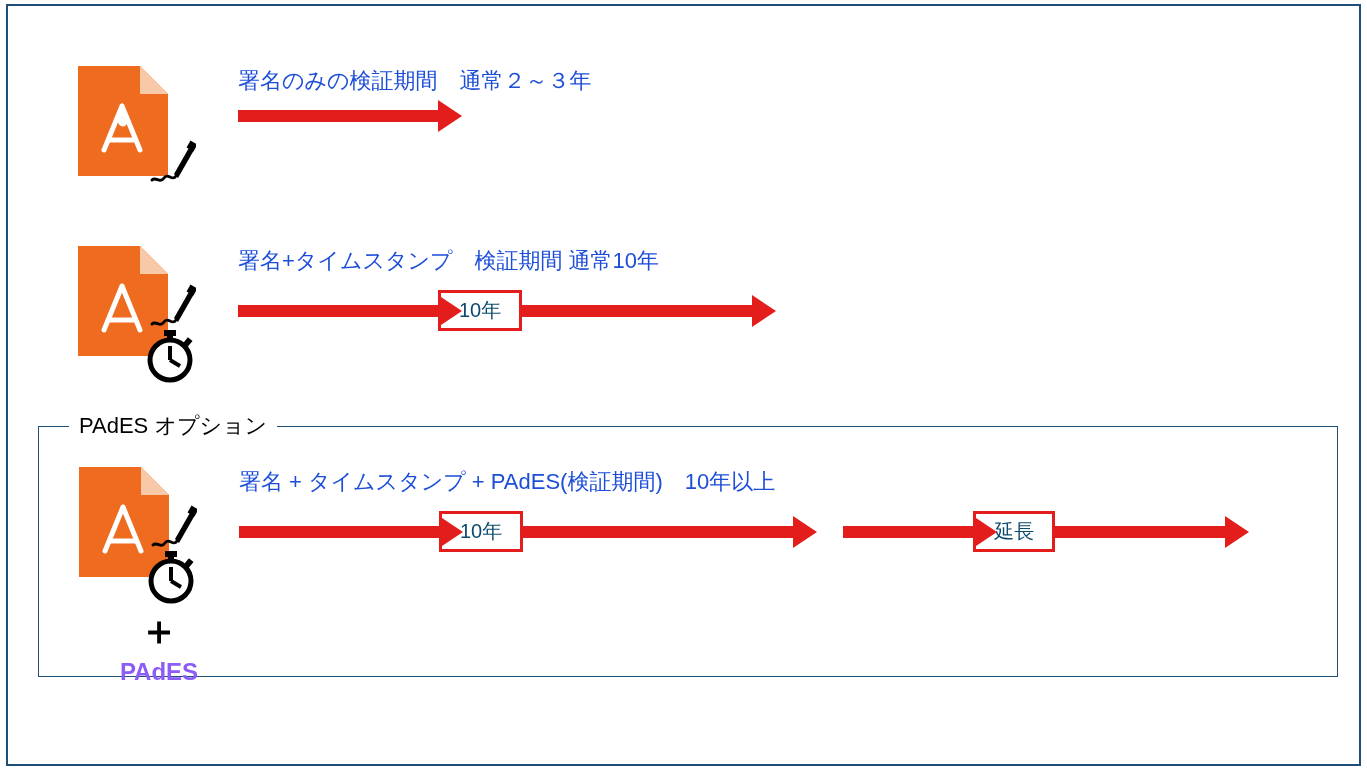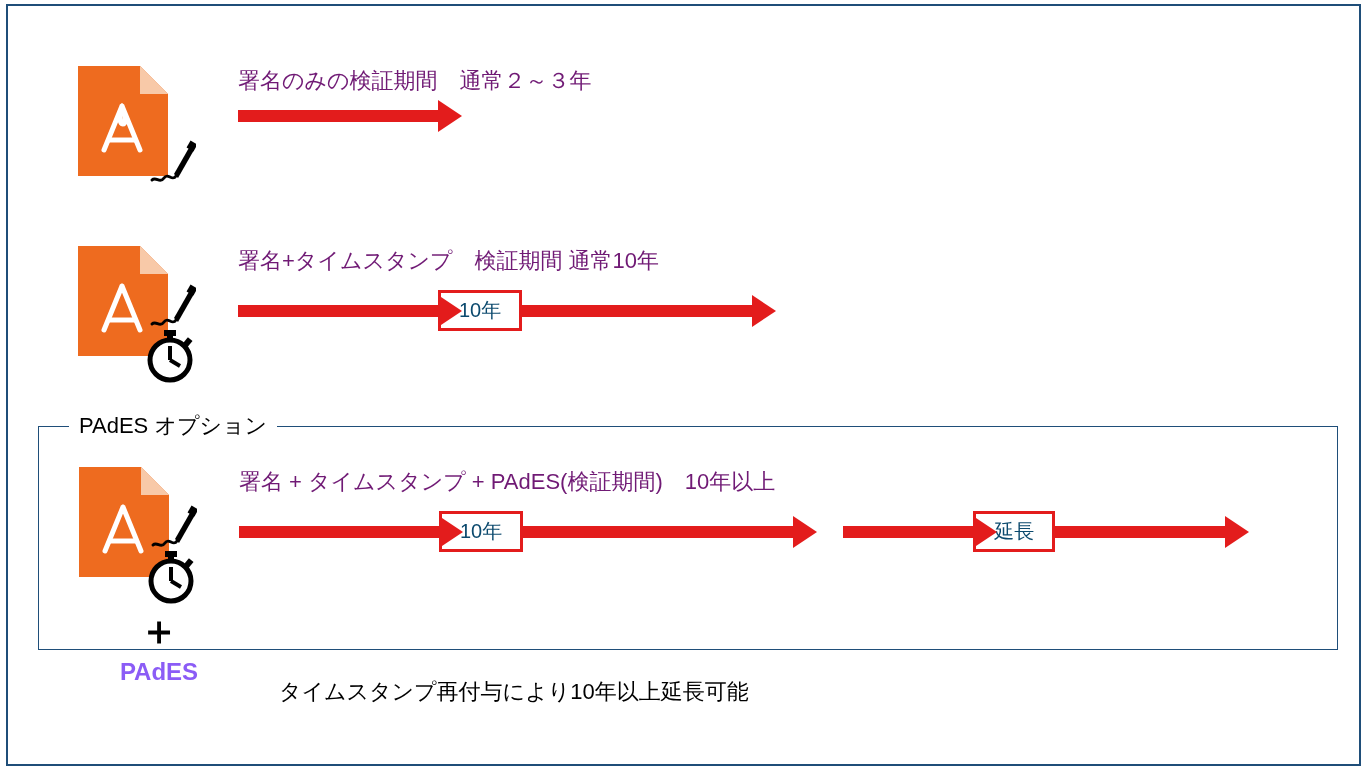--- a/index.html
+++ b/index.html
@@ -23,21 +23,21 @@
     align-items: flex-start;
   }
   .row1 { top: 60px; }
   .row2 { top: 240px; }
 
   .icon-col { width: 160px; }
   .content-col { position: relative; }
 
   .title-text {
     font-size: 22px;
-    color: #701a75;
+    color: #1d4ed8;
     margin-bottom: 14px;
     white-space: nowrap;
   }
 
   
   .arrow {
     position: relative;
     height: 12px;
     background: #e31c1c;
   }
@@ -65,21 +65,21 @@
     padding: 4px 18px;
     white-space: nowrap;
   }
 
   
   .pades-box {
     position: absolute;
     left: 30px;
     top: 420px;
     width: 1300px;
-    height: 224px;
+    height: 251px;
     border: 1px solid #1f4e79;
   }
   .pades-legend {
     position: absolute;
     top: -16px;
     left: 30px;
     background: #fff;
     padding: 0 10px;
     font-size: 22px;
     color: #000;
@@ -264,16 +264,15 @@
           <div class="badge">10年</div>
           <div class="arrow" style="width:270px"></div>
           <div style="width:50px"></div>
           <div class="arrow" style="width:130px"></div>
           <div class="badge">延長</div>
           <div class="arrow" style="width:170px"></div>
         </div>
       </div>
     </div>
 
-    <div class="footnote">タイムスタンプ再付与により10年以上延長可能</div>
   </div>
 
 </div>
 
 </body></html>

